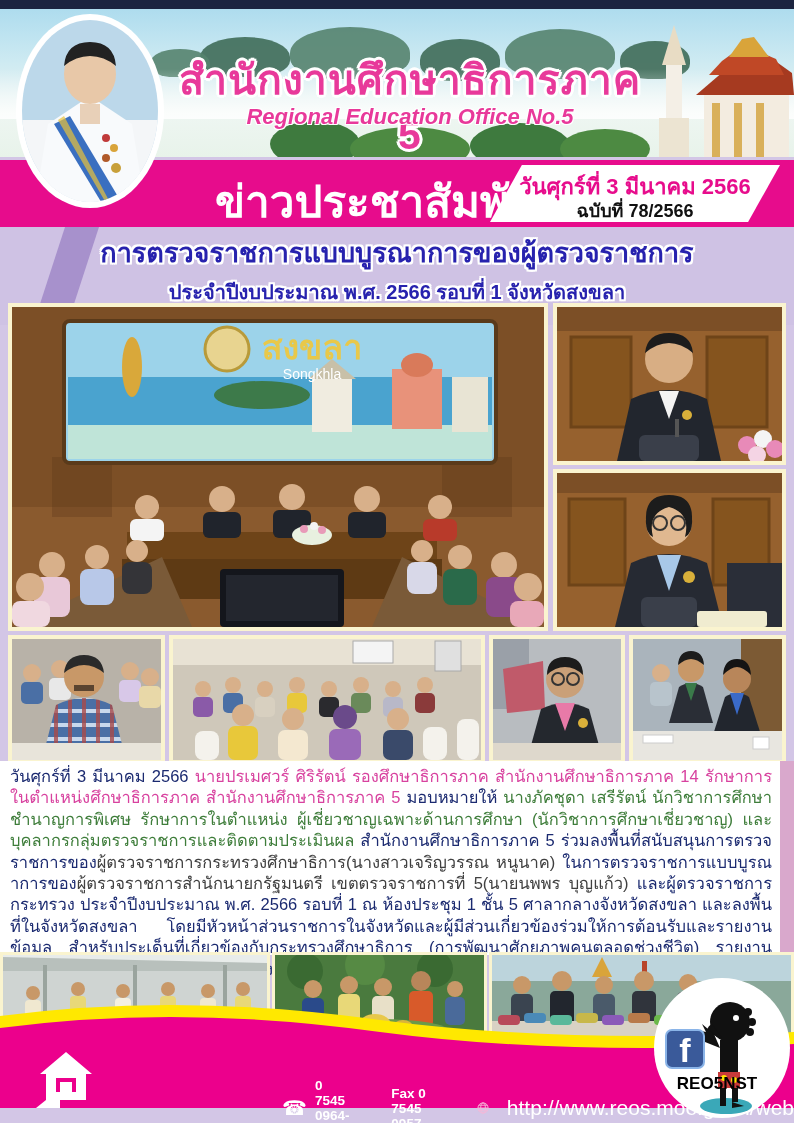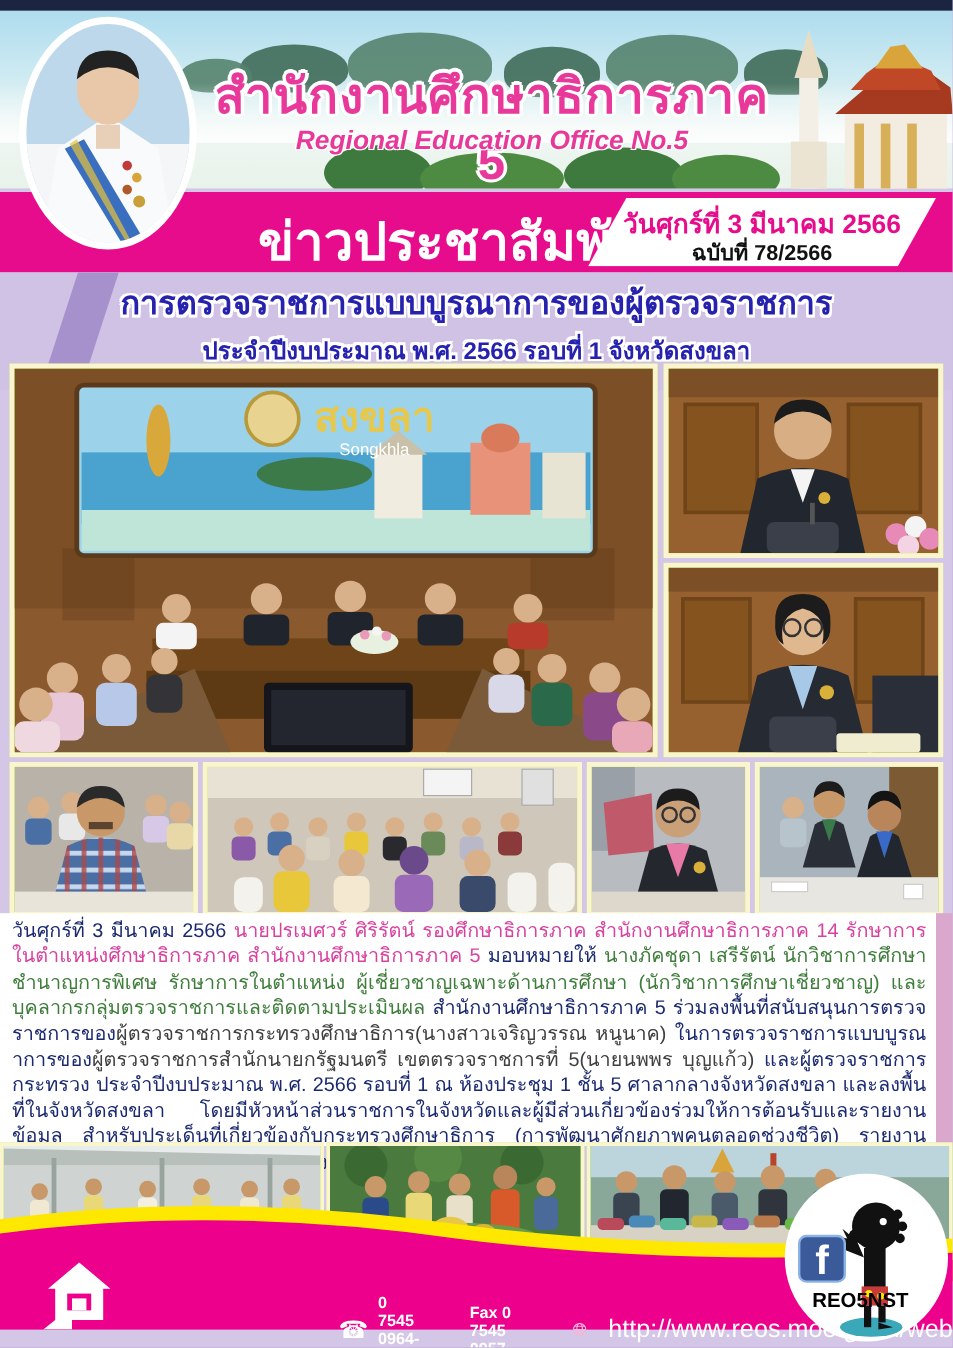--- a/index.html
+++ b/index.html
@@ -37,21 +37,21 @@
 
   
   .headline{position:absolute;left:0;top:227px;width:794px;height:98px;background:#cfc2e4;overflow:hidden;}
   .headline .stripe{position:absolute;left:52px;top:-10px;width:34px;height:100px;background:#a791cc;transform:skewX(-18deg);}
   .headline .l1,.headline .l2{position:relative;text-align:center;font-weight:bold;color:#2722ae;
     text-shadow:-2px -2px 0 #fff,2px -2px 0 #fff,-2px 2px 0 #fff,2px 2px 0 #fff,0 -2px 0 #fff,0 2px 0 #fff,-2px 0 0 #fff,2px 0 0 #fff;}
   .headline .l1{font-size:27px;margin-top:4px;}
   .headline .l2{font-size:20px;margin-top:2px;}
 
   
-  .photo{position:absolute;border:4px solid #faf4cf;box-sizing:border-box;overflow:hidden;background:#bef264;}
+  .photo{position:absolute;border:4px solid #faf4cf;box-sizing:border-box;overflow:hidden;background:#a3a3a3;}
   .photo svg{display:block;}
 
   
   .article{position:absolute;left:0;top:761px;width:780px;height:194px;background:#ffffff;
     padding:5px 8px 0 10px;box-sizing:border-box;font-size:16.5px;line-height:21.4px;text-align:justify;}
   .article-edge{position:absolute;left:780px;top:761px;width:14px;height:194px;background:#d9a8cc;}
   .run-navy{color:#1b2a70;}
   .run-magenta{color:#d8429f;}
   .run-green{color:#3e7d3a;}
   .run-orange{color:#404040;}

